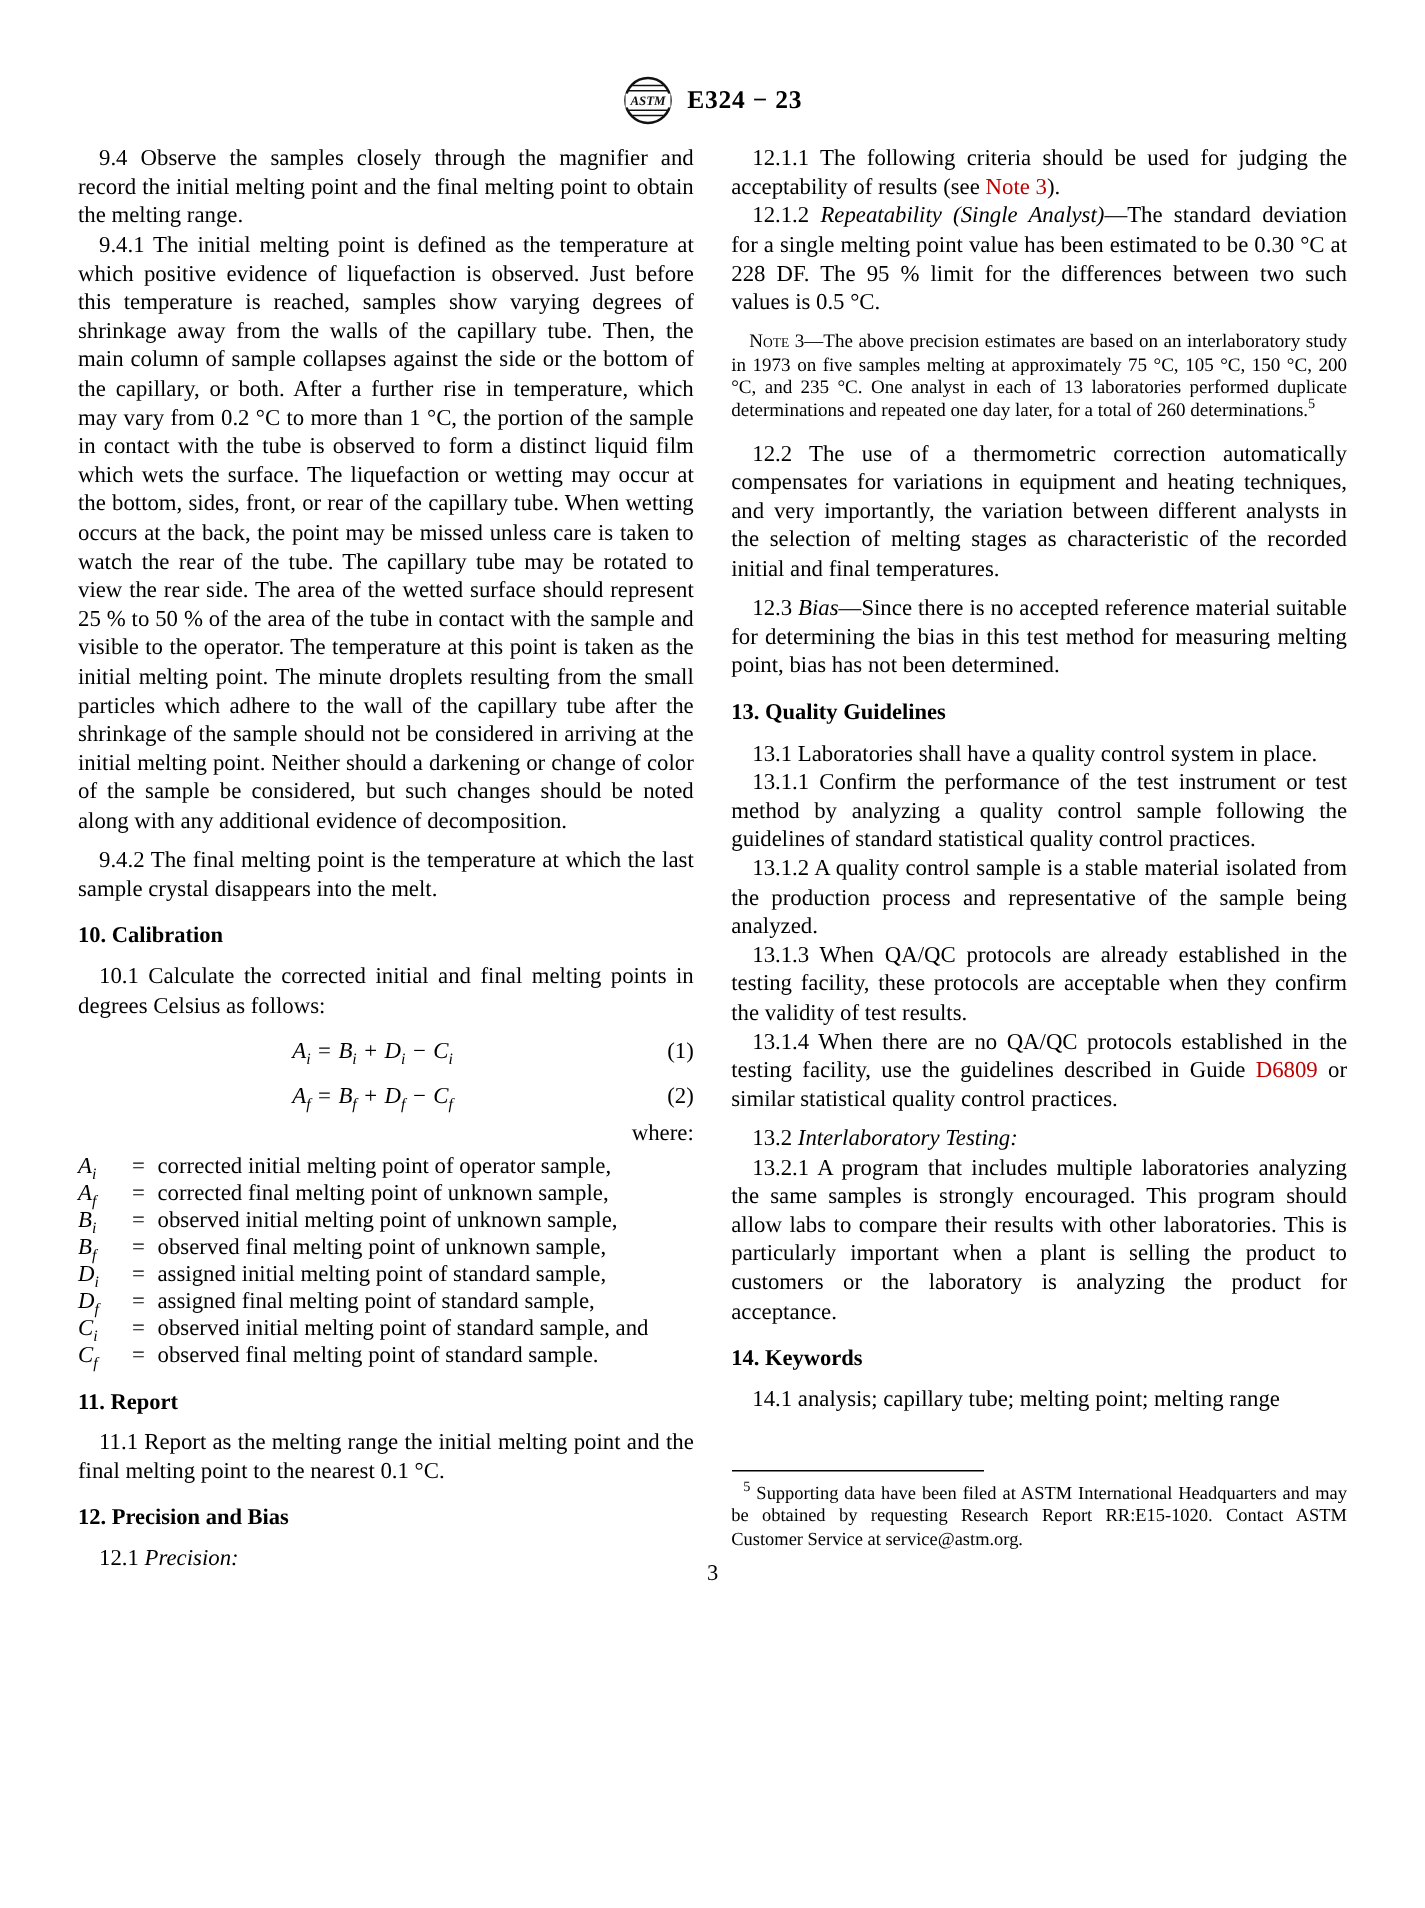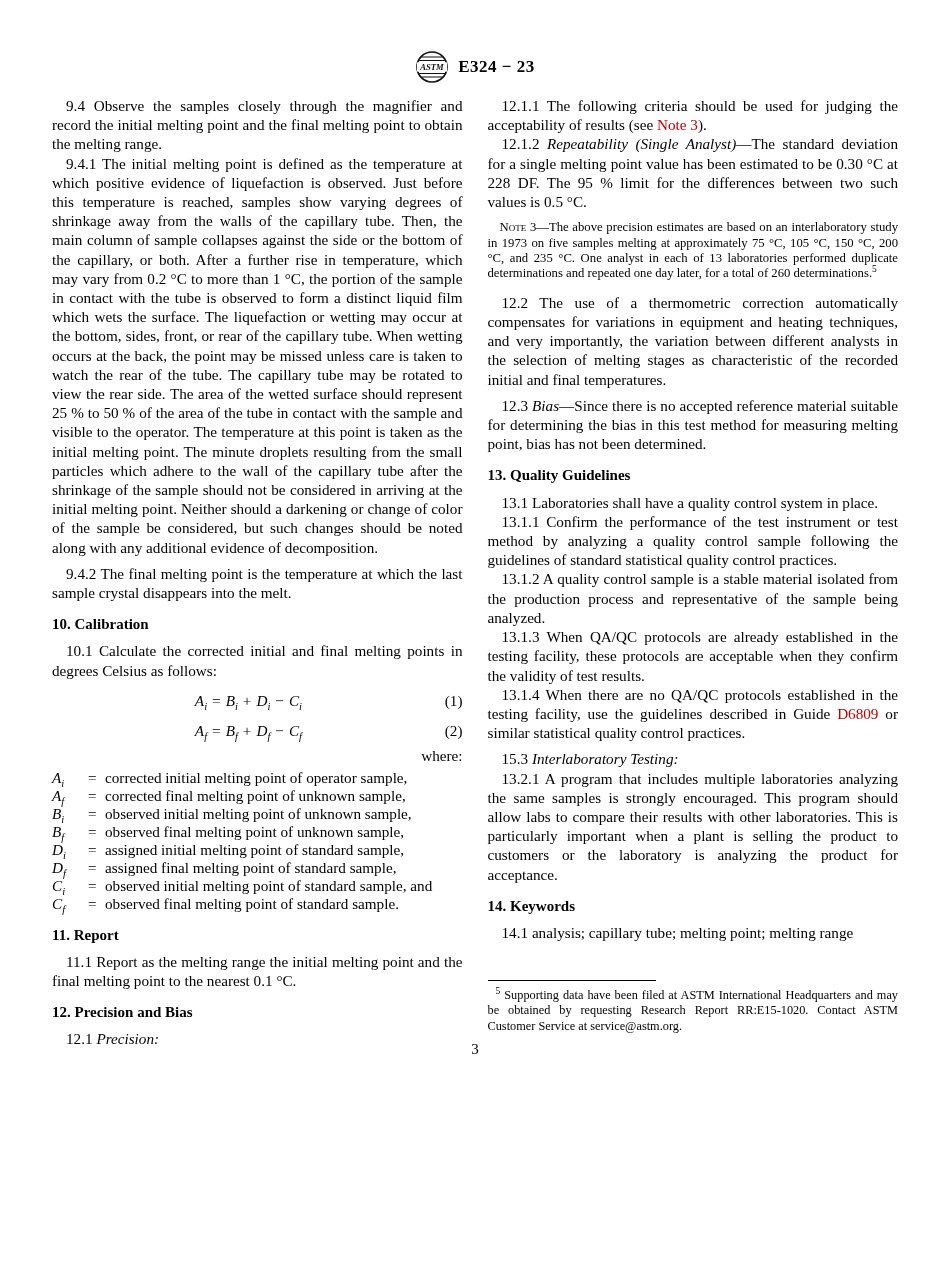--- a/index.html
+++ b/index.html
@@ -179,21 +179,21 @@
 
       <p class="para sp">12.2 The use of a thermometric correction automatically compensates for variations in equipment and heating techniques, and very importantly, the variation between different analysts in the selection of melting stages as characteristic of the recorded initial and final temperatures.</p>
       <p class="para sp"><span>12.3 </span><em>Bias</em><span>—Since there is no accepted reference material suitable for determining the bias in this test method for measuring melting point, bias has not been determined.</span></p>
 
       <h3 class="sec-head">13. Quality Guidelines</h3>
       <p class="para">13.1 Laboratories shall have a quality control system in place.</p>
       <p class="para">13.1.1 Confirm the performance of the test instrument or test method by analyzing a quality control sample following the guidelines of standard statistical quality control practices.</p>
       <p class="para">13.1.2 A quality control sample is a stable material isolated from the production process and representative of the sample being analyzed.</p>
       <p class="para">13.1.3 When QA/QC protocols are already established in the testing facility, these protocols are acceptable when they confirm the validity of test results.</p>
       <p class="para"><span>13.1.4 When there are no QA/QC protocols established in the testing facility, use the guidelines described in Guide </span><a class="ref-link">D6809</a><span> or similar statistical quality control practices.</span></p>
-      <p class="para sp"><span>15.3 </span><em>Interlaboratory Testing:</em></p>
+      <p class="para sp"><span>13.2 </span><em>Interlaboratory Testing:</em></p>
       <p class="para">13.2.1 A program that includes multiple laboratories analyzing the same samples is strongly encouraged. This program should allow labs to compare their results with other laboratories. This is particularly important when a plant is selling the product to customers or the laboratory is analyzing the product for acceptance.</p>
 
       <h3 class="sec-head">14. Keywords</h3>
       <p class="para">14.1 analysis; capillary tube; melting point; melting range</p>
 
       <div class="footnote-block">
         <hr class="footnote-rule">
         <div class="footnote"><sup>5</sup><span> Supporting data have been filed at ASTM International Headquarters and may be obtained by requesting Research Report RR:E15-1020. Contact ASTM Customer Service at service@astm.org.</span></div>
       </div>
     </div>

